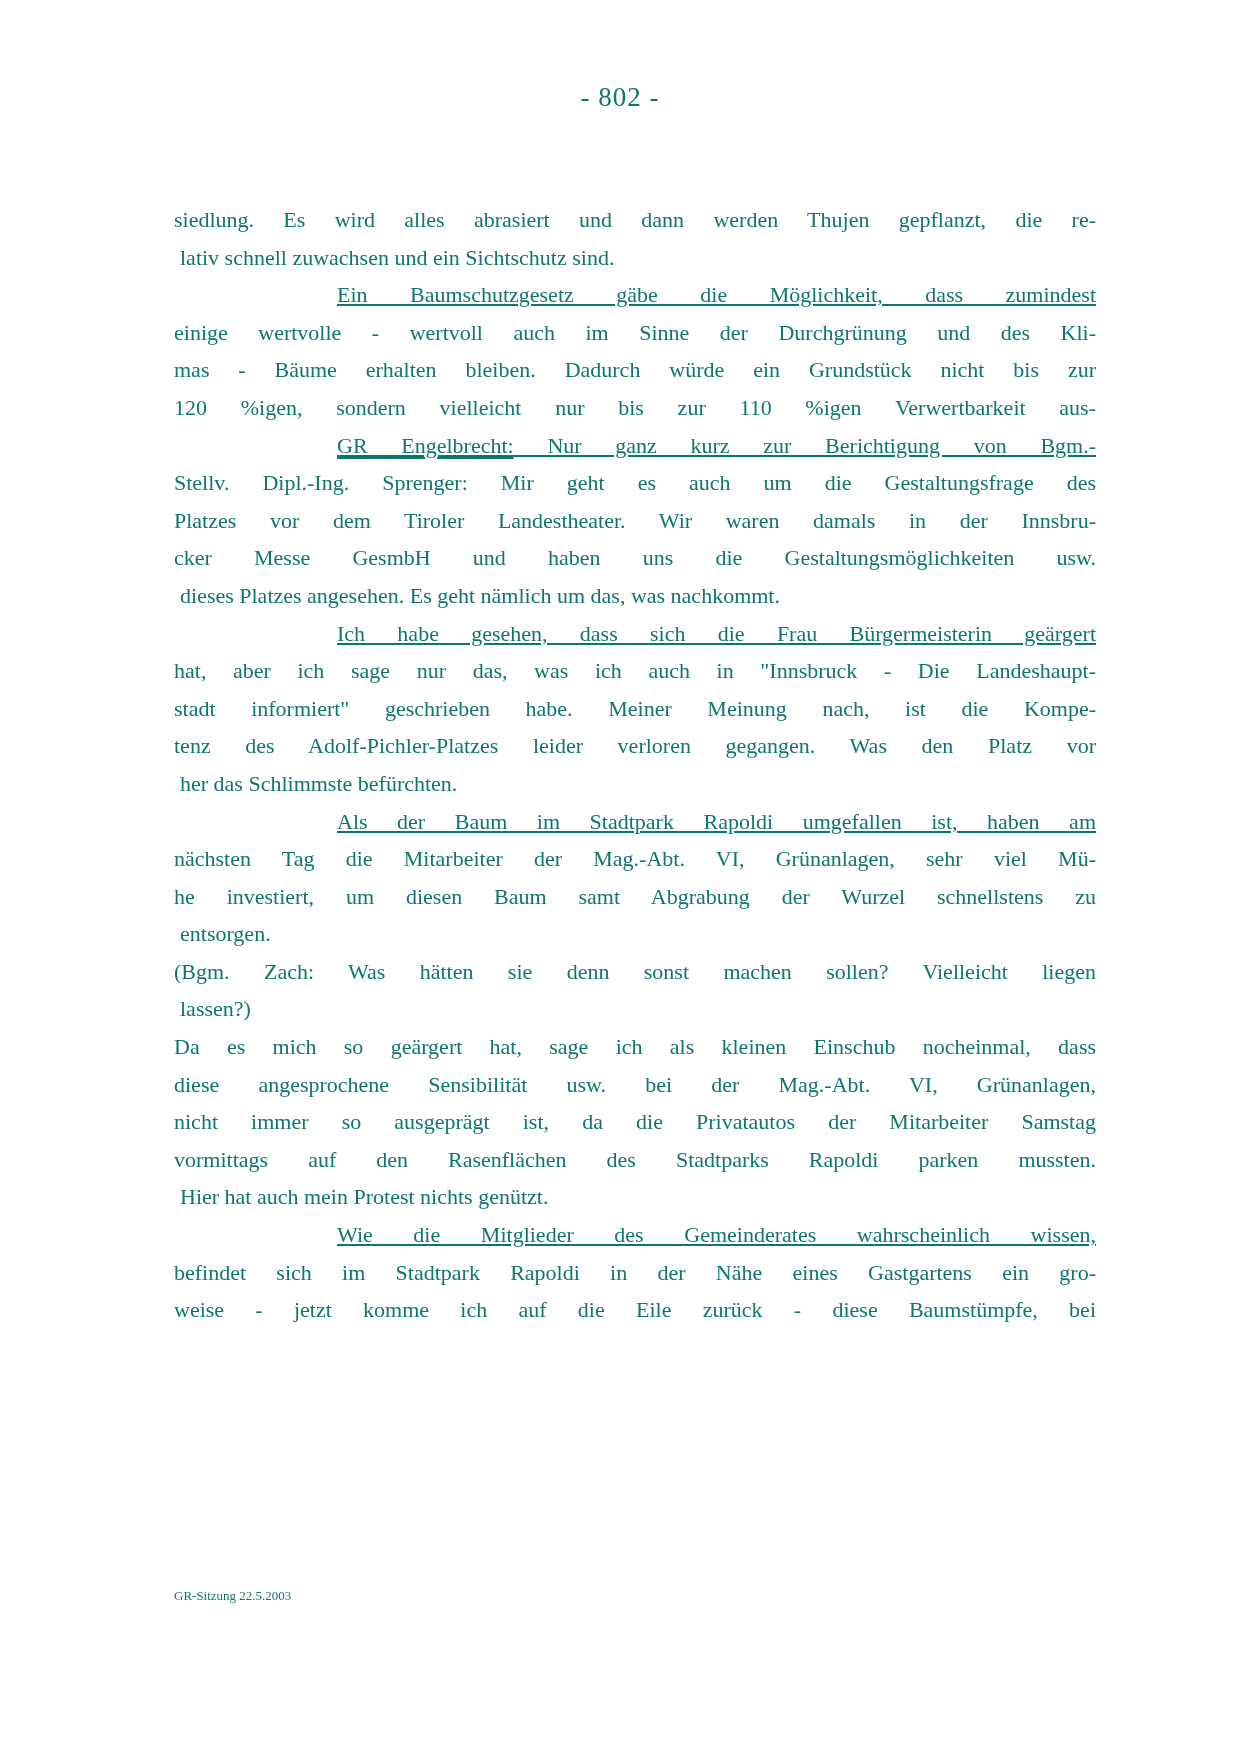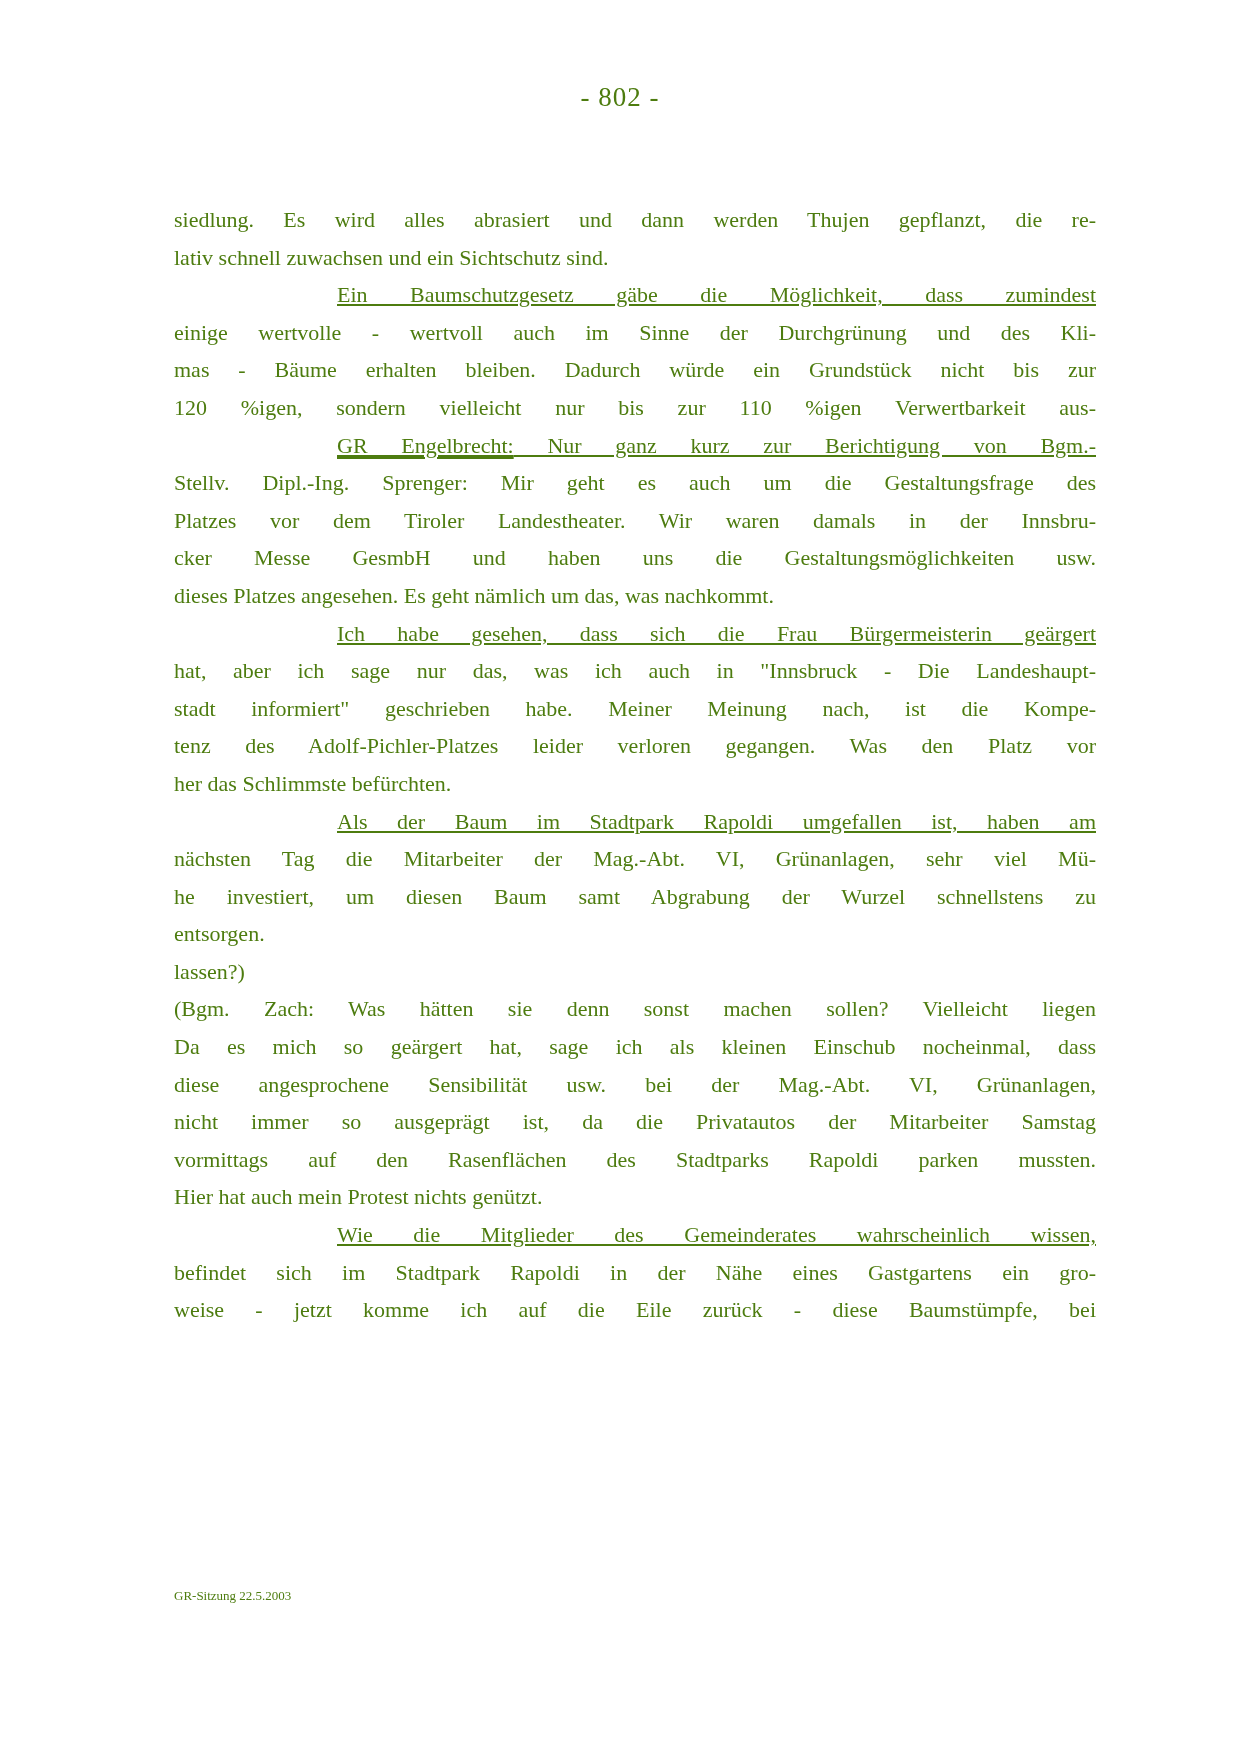--- a/index.html
+++ b/index.html
@@ -6,21 +6,21 @@
     margin: 0;
     padding: 0;
     background: #ffffff;
   }
   .page {
     position: relative;
     width: 1240px;
     height: 1751px;
     background: #ffffff;
     font-family: "Liberation Serif", "DejaVu Serif", serif;
-    color: #4d7c0f;
+    color: #0f766e;
     overflow: hidden;
   }
   .page-number {
     position: absolute;
     top: 82px;
     left: 0;
     width: 1240px;
     text-align: center;
     font-size: 27px;
     letter-spacing: 1px;
@@ -35,20 +35,21 @@
   .line {
     line-height: 37.6px;
     height: 37.6px;
     text-align: justify;
     text-align-last: justify;
     white-space: normal;
     overflow: visible;
   }
   .line.end {
     text-align-last: left;
+    margin-left: 6px;
   }
   .line.indent {
     text-indent: 163px;
     text-decoration: underline;
   }
   .u {
     text-decoration: underline;
     text-underline-offset: 4px;
   }
   .footer-note {
@@ -78,22 +79,22 @@
       <div class="line end">dieses Platzes angesehen. Es geht nämlich um das, was nachkommt.</div>
       <div class="line indent">Ich habe gesehen, dass sich die Frau Bürgermeisterin geärgert</div>
       <div class="line">hat, aber ich sage nur das, was ich auch in "Innsbruck - Die Landeshaupt-</div>
       <div class="line">stadt informiert" geschrieben habe. Meiner Meinung nach, ist die Kompe-</div>
       <div class="line">tenz des Adolf-Pichler-Platzes leider verloren gegangen. Was den Platz vor</div>
       <div class="line end">her das Schlimmste befürchten.</div>
       <div class="line indent">Als der Baum im Stadtpark Rapoldi umgefallen ist, haben am</div>
       <div class="line">nächsten Tag die Mitarbeiter der Mag.-Abt. VI, Grünanlagen, sehr viel Mü-</div>
       <div class="line">he investiert, um diesen Baum samt Abgrabung der Wurzel schnellstens zu</div>
       <div class="line end">entsorgen.</div>
+      <div class="line">(Bgm. Zach: Was hätten sie denn sonst machen sollen? Vielleicht liegen</div>
       <div class="line end">lassen?)</div>
-      <div class="line">(Bgm. Zach: Was hätten sie denn sonst machen sollen? Vielleicht liegen</div>
       <div class="line">Da es mich so geärgert hat, sage ich als kleinen Einschub nocheinmal, dass</div>
       <div class="line">diese angesprochene Sensibilität usw. bei der Mag.-Abt. VI, Grünanlagen,</div>
       <div class="line">nicht immer so ausgeprägt ist, da die Privatautos der Mitarbeiter Samstag</div>
       <div class="line">vormittags auf den Rasenflächen des Stadtparks Rapoldi parken mussten.</div>
       <div class="line end">Hier hat auch mein Protest nichts genützt.</div>
       <div class="line indent">Wie die Mitglieder des Gemeinderates wahrscheinlich wissen,</div>
       <div class="line">befindet sich im Stadtpark Rapoldi in der Nähe eines Gastgartens ein gro-</div>
       <div class="line">weise - jetzt komme ich auf die Eile zurück - diese Baumstümpfe, bei</div>
     </main>
 

